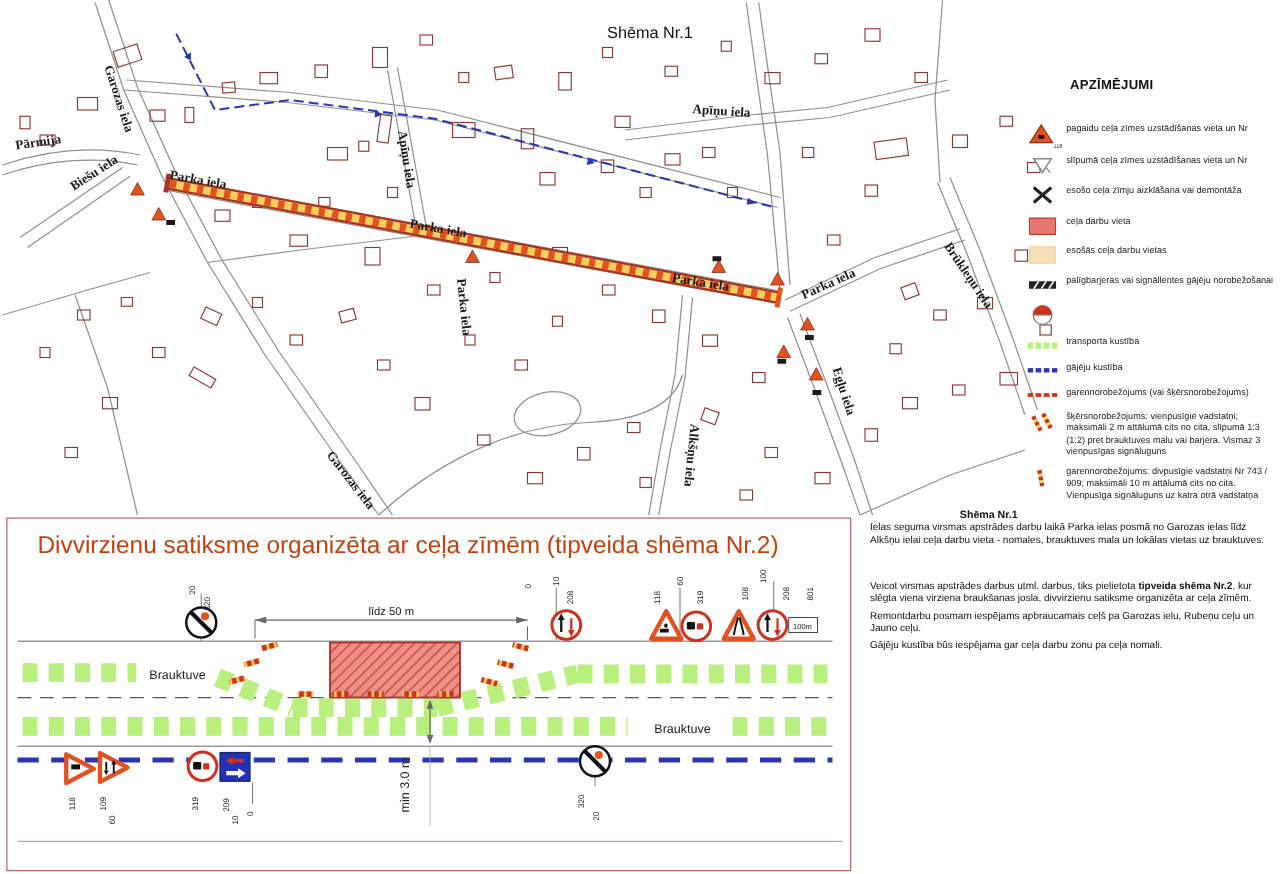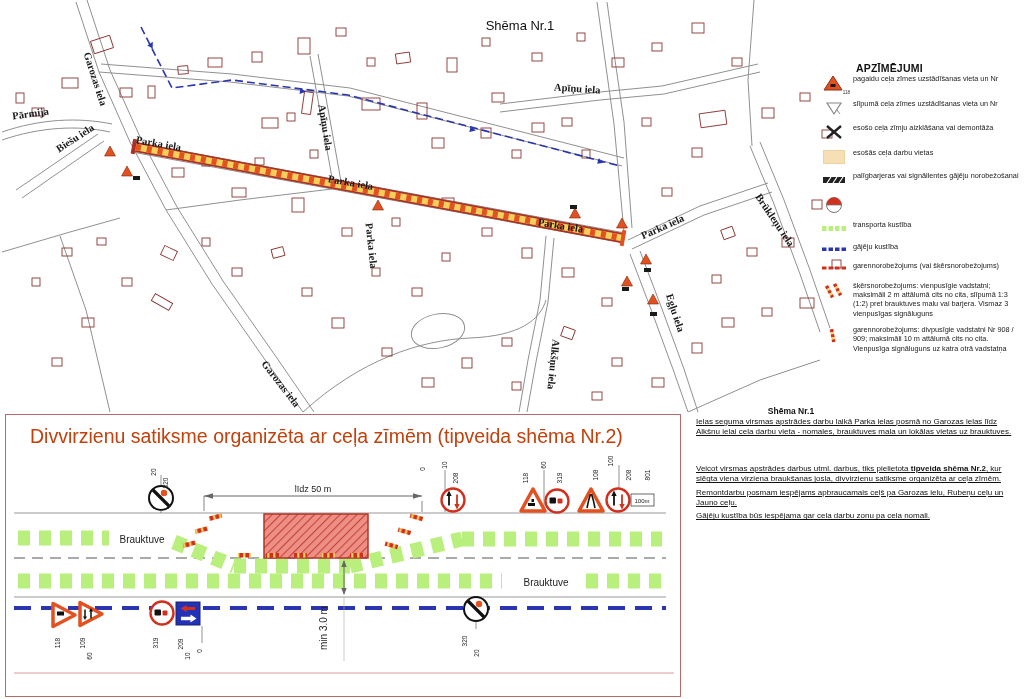--- a/index.html
+++ b/index.html
@@ -1,32 +1,32 @@
 <!DOCTYPE html>
 <html><head>
 <meta charset="utf-8">
 <style>
   html,body{margin:0;padding:0;background:#fff;font-family:"Liberation Sans",sans-serif;}
   #stage{position:relative;width:1024px;height:699px;background:#fff;overflow:hidden;}
   #map-wrap{position:absolute;left:0;top:0;width:1024px;height:413px;}
   #map-title{position:absolute;left:440px;top:18px;width:160px;text-align:center;
              font-size:13px;color:#111;}
   #legend{position:absolute;left:822px;top:62px;width:200px;}
-  #legend-title{font-size:10.5px;font-weight:bold;color:#111;margin:0 0 0 34px;letter-spacing:.2px;}
+  #legend-title{font-size:10.5px;font-weight:bold;color:#111;margin:0 0 24px 34px;letter-spacing:.2px;}
   .lrow{display:flex;gap:7px;margin-bottom:6.5px;align-items:flex-start;}
   .lic{width:24px;min-width:24px;display:flex;justify-content:center;position:relative;padding-top:1px;}
   .lnote{position:absolute;right:-4px;bottom:-3px;font-size:4.5px;color:#333;}
   .llbl{font-size:7.3px;line-height:1.3;color:#222;}
   #panel{position:absolute;left:5px;top:414px;width:676px;height:283px;border:1px solid #b56a6a;
          box-sizing:border-box;background:#fff;}
   #panel-title{position:absolute;left:24px;top:10px;width:640px;font-size:19.5px;color:#c2410c;}
   #detail-svg{position:absolute;left:0;top:0;width:674px;height:281px;}
   #notes{position:absolute;left:696px;top:406px;width:322px;color:#111;}
   #notes-title{font-size:8.5px;font-weight:bold;text-align:center;width:190px;margin:0 0 1px 0;}
-  .np{font-size:8px;line-height:1.3;margin:0 0 3px 0;text-decoration:underline;}
+  .np{font-size:8px;line-height:1.3;margin:0 0 3px 0;}
   #notes-p1{margin-bottom:26px;}
   b{font-weight:bold;}
 </style>
 </head>
 <body>
 
 <div id="stage">
 
   <div id="map-wrap">
     <svg width="1024" height="413" viewBox="0 0 1024 413">
@@ -237,20 +237,28 @@
             <svg width="22" height="17" viewBox="0 0 22 17">
               <line x1="4" y1="2" x2="18" y2="14" stroke="#222" stroke-width="2.4"></line>
               <line x1="18" y1="2" x2="4" y2="14" stroke="#222" stroke-width="2.4"></line>
             </svg>
           </span>
           <span class="llbl">esošo ceļa zīmju aizklāšana vai demontāža</span>
         </div>
         <div class="lrow">
           <span class="lic">
             <svg width="22" height="16" viewBox="0 0 22 16">
+              <rect x="0.5" y="1.5" width="21" height="13" fill="#e57870" stroke="#c0392b"></rect>
+            </svg>
+          </span>
+          <span class="llbl">ceļa darbu vieta</span>
+        </div>
+        <div class="lrow">
+          <span class="lic">
+            <svg width="22" height="16" viewBox="0 0 22 16">
               <rect x="0.5" y="1.5" width="21" height="13" fill="#f6dfb4" stroke="#ecd3a0"></rect>
             </svg>
           </span>
           <span class="llbl">esošās ceļa darbu vietas</span>
         </div>
         <div class="lrow">
           <span class="lic">
             <svg width="22" height="16" viewBox="0 0 22 16">
               <rect y="5" width="22" height="6" fill="#222"></rect>
               <line x1="4" y1="11" x2="8" y2="5" stroke="#fff" stroke-width="1.2"></line>
@@ -328,21 +336,21 @@
             <svg width="24" height="20" viewBox="0 0 24 20">
               <g transform="rotate(-10 11 10)">
                 <rect x="9" y="3" width="3.5" height="3" fill="#d0311e"></rect>
                 <rect x="9" y="6" width="3.5" height="2.2" fill="#f6d35a"></rect>
                 <rect x="9" y="8.2" width="3.5" height="3" fill="#d0311e"></rect>
                 <rect x="9" y="11.2" width="3.5" height="2.2" fill="#f6d35a"></rect>
                 <rect x="9" y="13.4" width="3.5" height="2.6" fill="#d0311e"></rect>
               </g>
             </svg>
           </span>
-          <span class="llbl">garennorobežojums: divpusīgie vadstatņi Nr 908 / 909; maksimāli 10 m attālumā cits no cita. Vienpusīga signāluguns uz katra otrā vadstatņa</span>
+          <span class="llbl">garennorobežojums: divpusīgie vadstatņi Nr 743 / 909; maksimāli 10 m attālumā cits no cita. Vienpusīga signāluguns uz katra otrā vadstatņa</span>
         </div>
       </div>
   </div>
 
   <div id="panel">
     <svg id="detail-svg" viewBox="0 0 674 281">
       <defs>
         <pattern id="hatch" width="6" height="6" patternTransform="rotate(45)" patternUnits="userSpaceOnUse">
           <rect width="6" height="6" fill="#ee8f86"></rect>
           <line x1="0" y1="0" x2="0" y2="6" stroke="#c4453a" stroke-width="2.2"></line>

